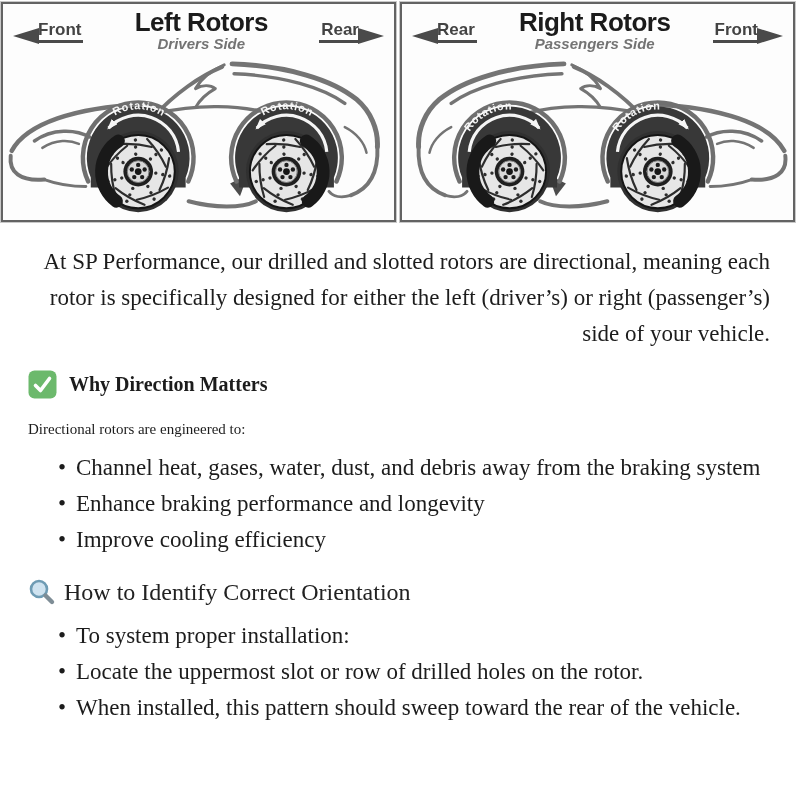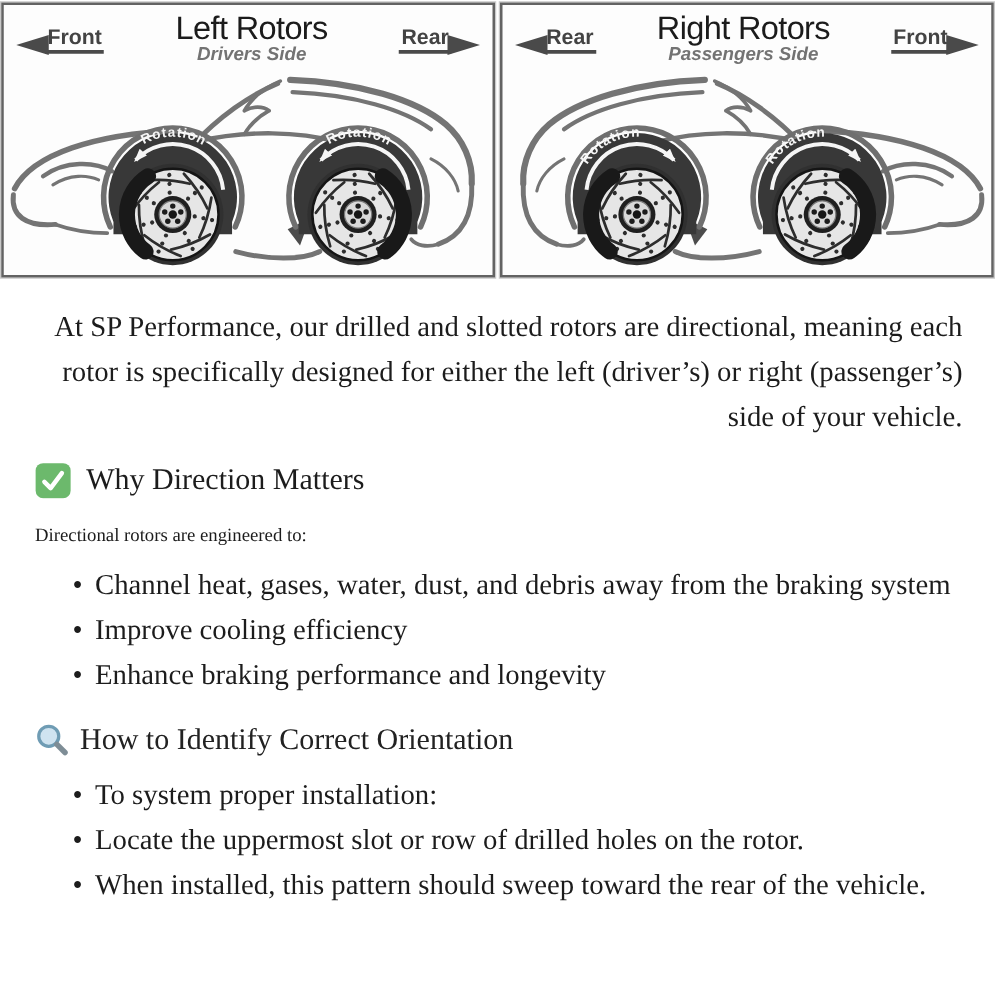--- a/index.html
+++ b/index.html
@@ -9,28 +9,28 @@
   .diagram{display:flex;gap:4px;padding:2px 5px 0 1px;background:#fff;}
   .panel{flex:1;border:2px solid #636363;box-shadow:0 0 0 1px #c9c9c9;background:#fdfdfd;height:216px;overflow:hidden;}
   .phead{display:flex;justify-content:space-between;align-items:center;padding:6px 10px 0 10px;height:44px;
          font-family:"Liberation Sans",sans-serif;}
   .dirarrow{display:flex;align-items:flex-start;}
   .dirlabel{font-weight:bold;font-size:17px;color:#434343;border-bottom:3px solid #4a4a4a;padding:0 2px 1px 2px;line-height:1.05;}
   .tri{width:0;height:0;border-top:8px solid transparent;border-bottom:8px solid transparent;transform:translateY(7px);}
   .tri-left{border-right:26px solid #4a4a4a;margin-right:-3px;}
   .tri-right{border-left:26px solid #4a4a4a;margin-left:-3px;}
   .ptitle-wrap{text-align:center;margin-top:-2px;}
-  .ptitle{font-size:26px;font-weight:normal;color:#1b1b1b;letter-spacing:-0.5px;line-height:1.05;}
+  .ptitle{font-size:26px;font-weight:bold;color:#1b1b1b;letter-spacing:-0.5px;line-height:1.05;}
   .psub{font-size:15px;font-weight:bold;font-style:italic;color:#737373;line-height:1.1;}
   .carbox{width:100%;height:170px;display:block;}
 
   
   .content{padding:8px 30px 0 28px;}
   .intro{font-size:23px;line-height:36px;margin:14px 0 0 0;text-align:right;}
-  .h1{margin:18px 0 0 0;font-size:24px;font-weight:normal;display:flex;align-items:center;}
+  .h1{margin:18px 0 0 0;font-size:20px;font-weight:bold;display:flex;align-items:center;}
   .h1 .emoji{margin-right:12px;display:inline-flex;}
   .lead{font-size:15px;margin:22px 0 0 0;}
   ul.blist{list-style:none;margin:12px 0 0 0;padding:0 0 0 30px;font-size:23px;line-height:36px;}
   ul.blist li{position:relative;padding-left:18px;}
   ul.blist li::before{content:"\2022";position:absolute;left:0;top:0;font-size:23px;}
   .h2{margin:20px 0 0 0;font-size:24px;font-weight:normal;color:#222;display:flex;align-items:center;}
   .h2 .emoji{margin-right:8px;display:inline-flex;}
 </style>
 </head>
 <body>
@@ -196,22 +196,22 @@
         <path d="M7.5 15.5 L12.5 20.5 L21.5 8.5" stroke="#fff" stroke-width="3.6" fill="none" stroke-linecap="round" stroke-linejoin="round"></path>
       </svg>
     </span>
     <span>Why Direction Matters</span>
   </div>
 
   <p class="lead">Directional rotors are engineered to:</p>
 
   <ul class="blist">
     <li>Channel heat, gases, water, dust, and debris away from the braking system</li>
+    <li>Enhance braking performance and longevity</li>
     <li>Improve cooling efficiency</li>
-    <li>Enhance braking performance and longevity</li>
   </ul>
 
   <div class="h2">
     <span class="emoji">
       <svg width="28" height="28" viewBox="0 0 28 28">
         <circle cx="11" cy="11" r="8" fill="#cfe3f0" stroke="#6f9cb4" stroke-width="2.6"></circle>
         <line x1="17.5" y1="17.5" x2="24" y2="24" stroke="#7e8d96" stroke-width="4.4" stroke-linecap="round"></line>
       </svg>
     </span>
     <span>How to Identify Correct Orientation</span>

